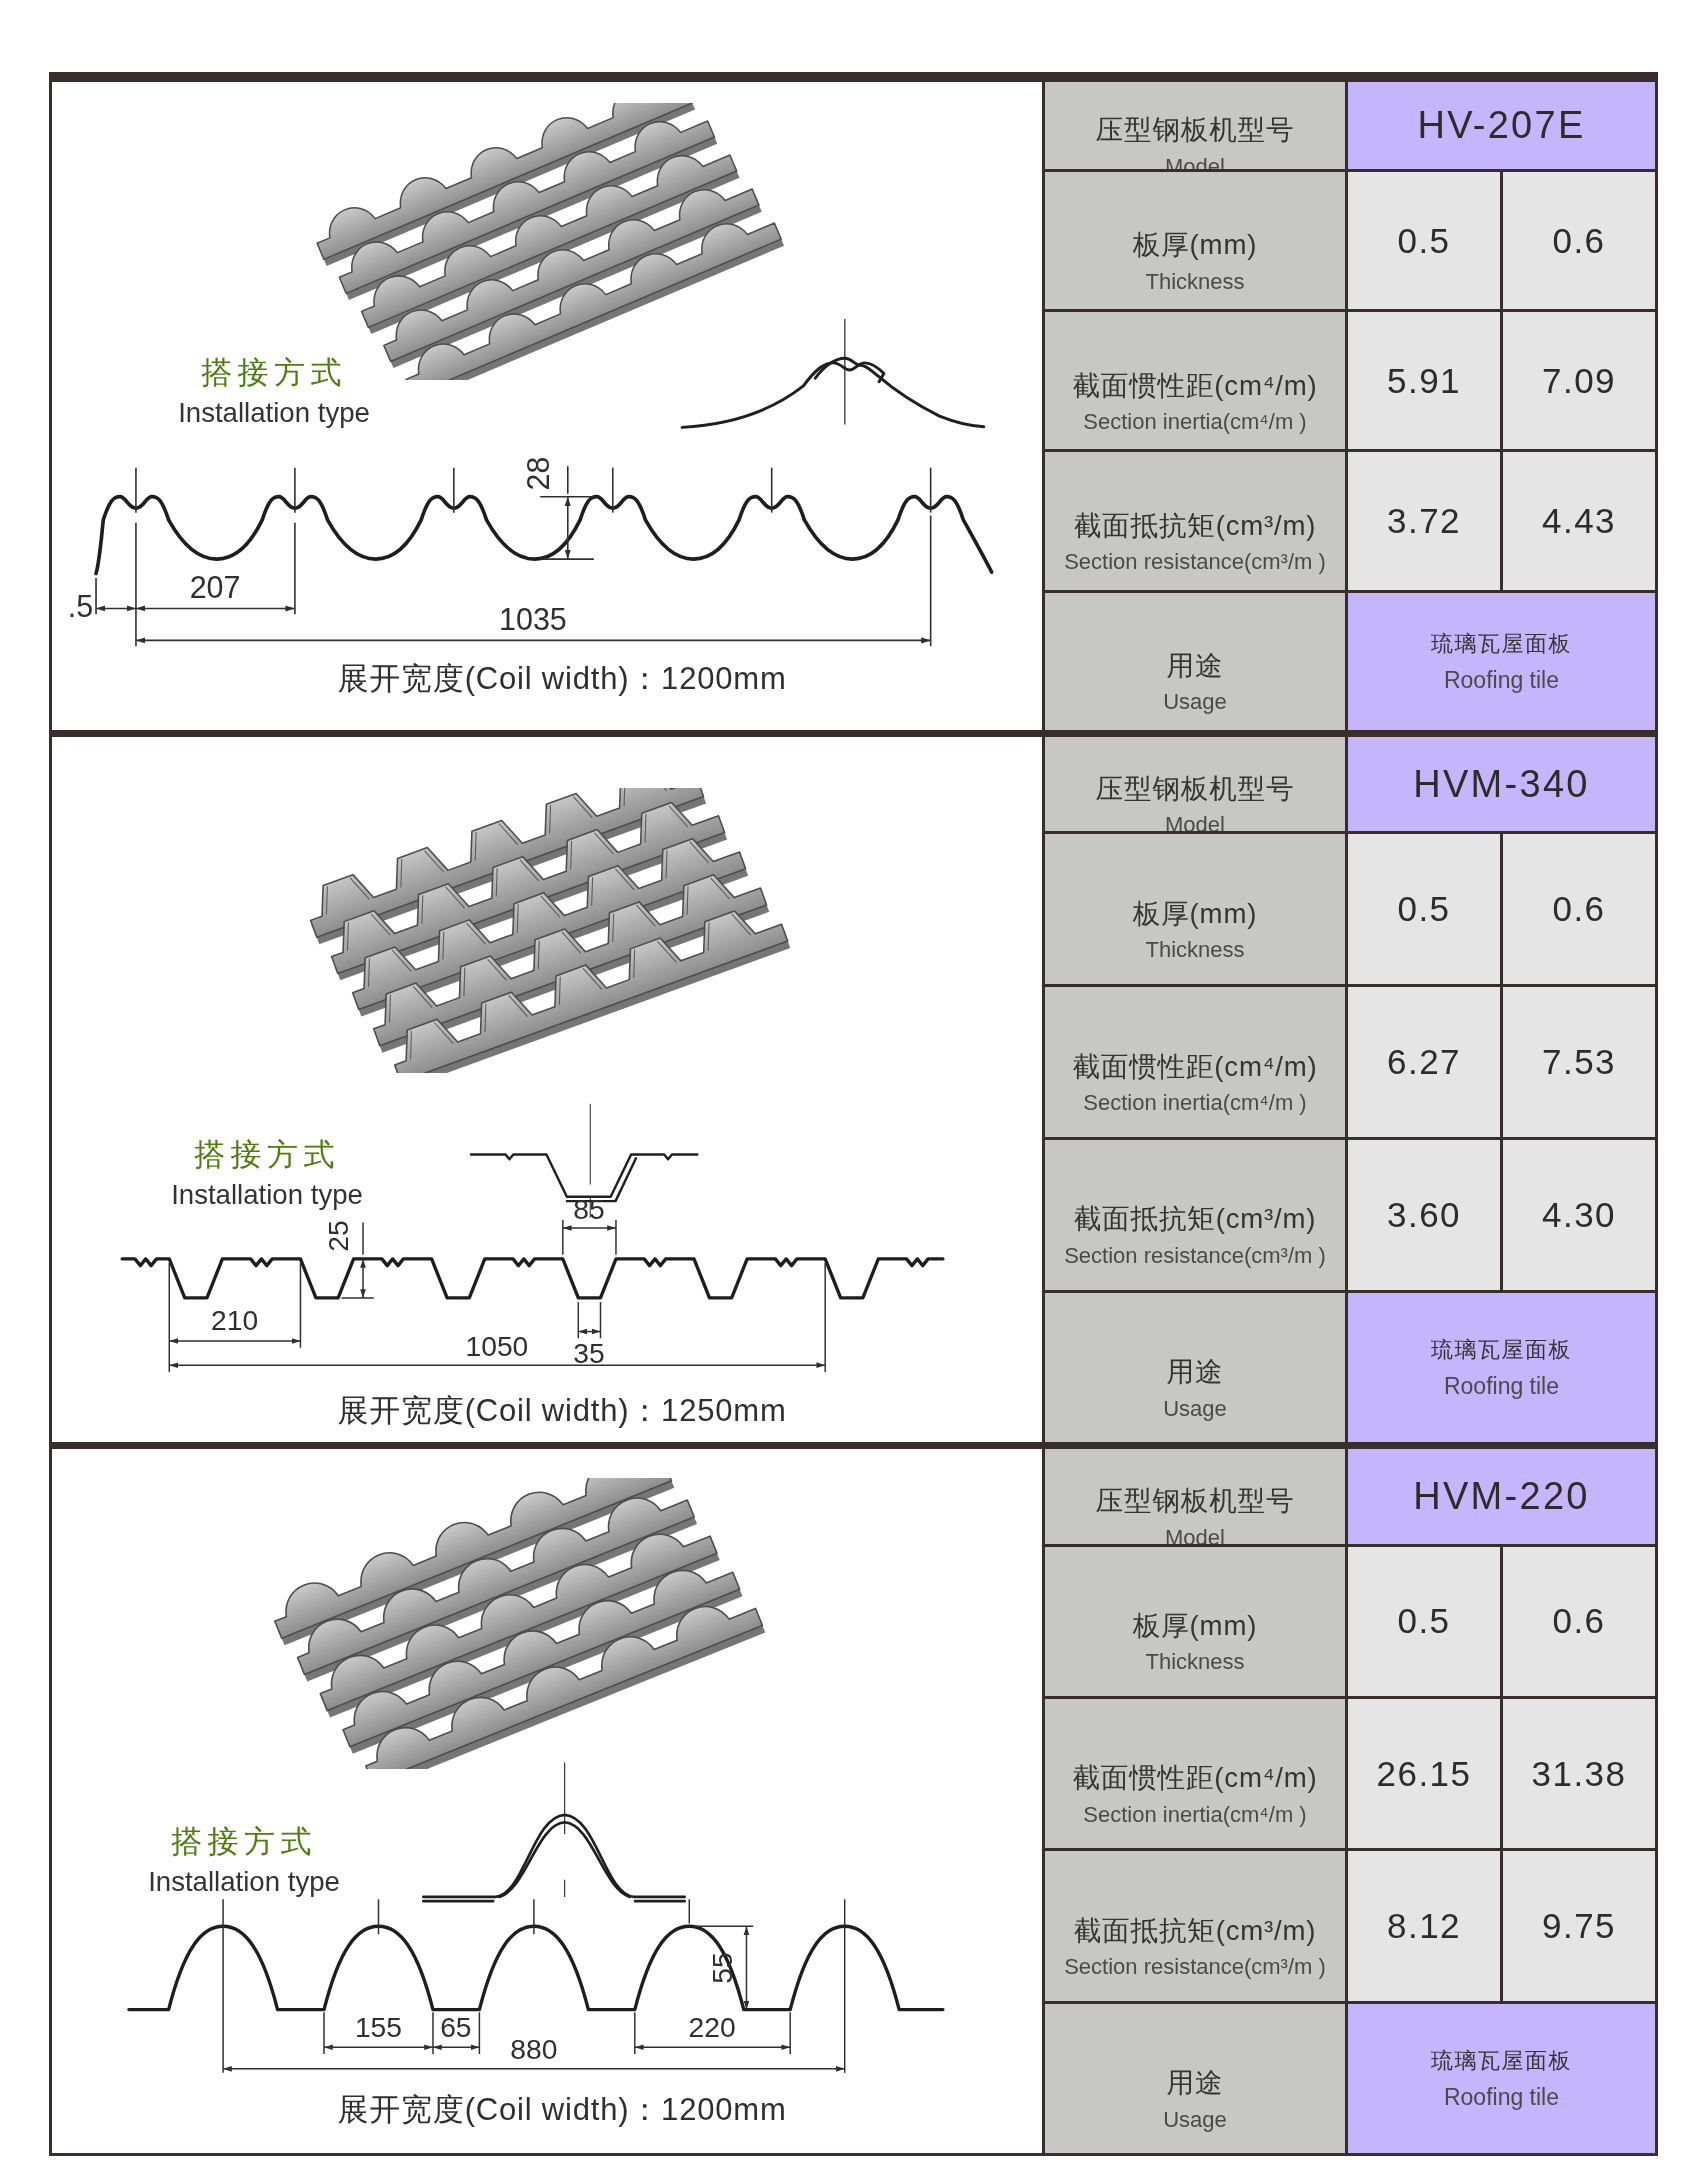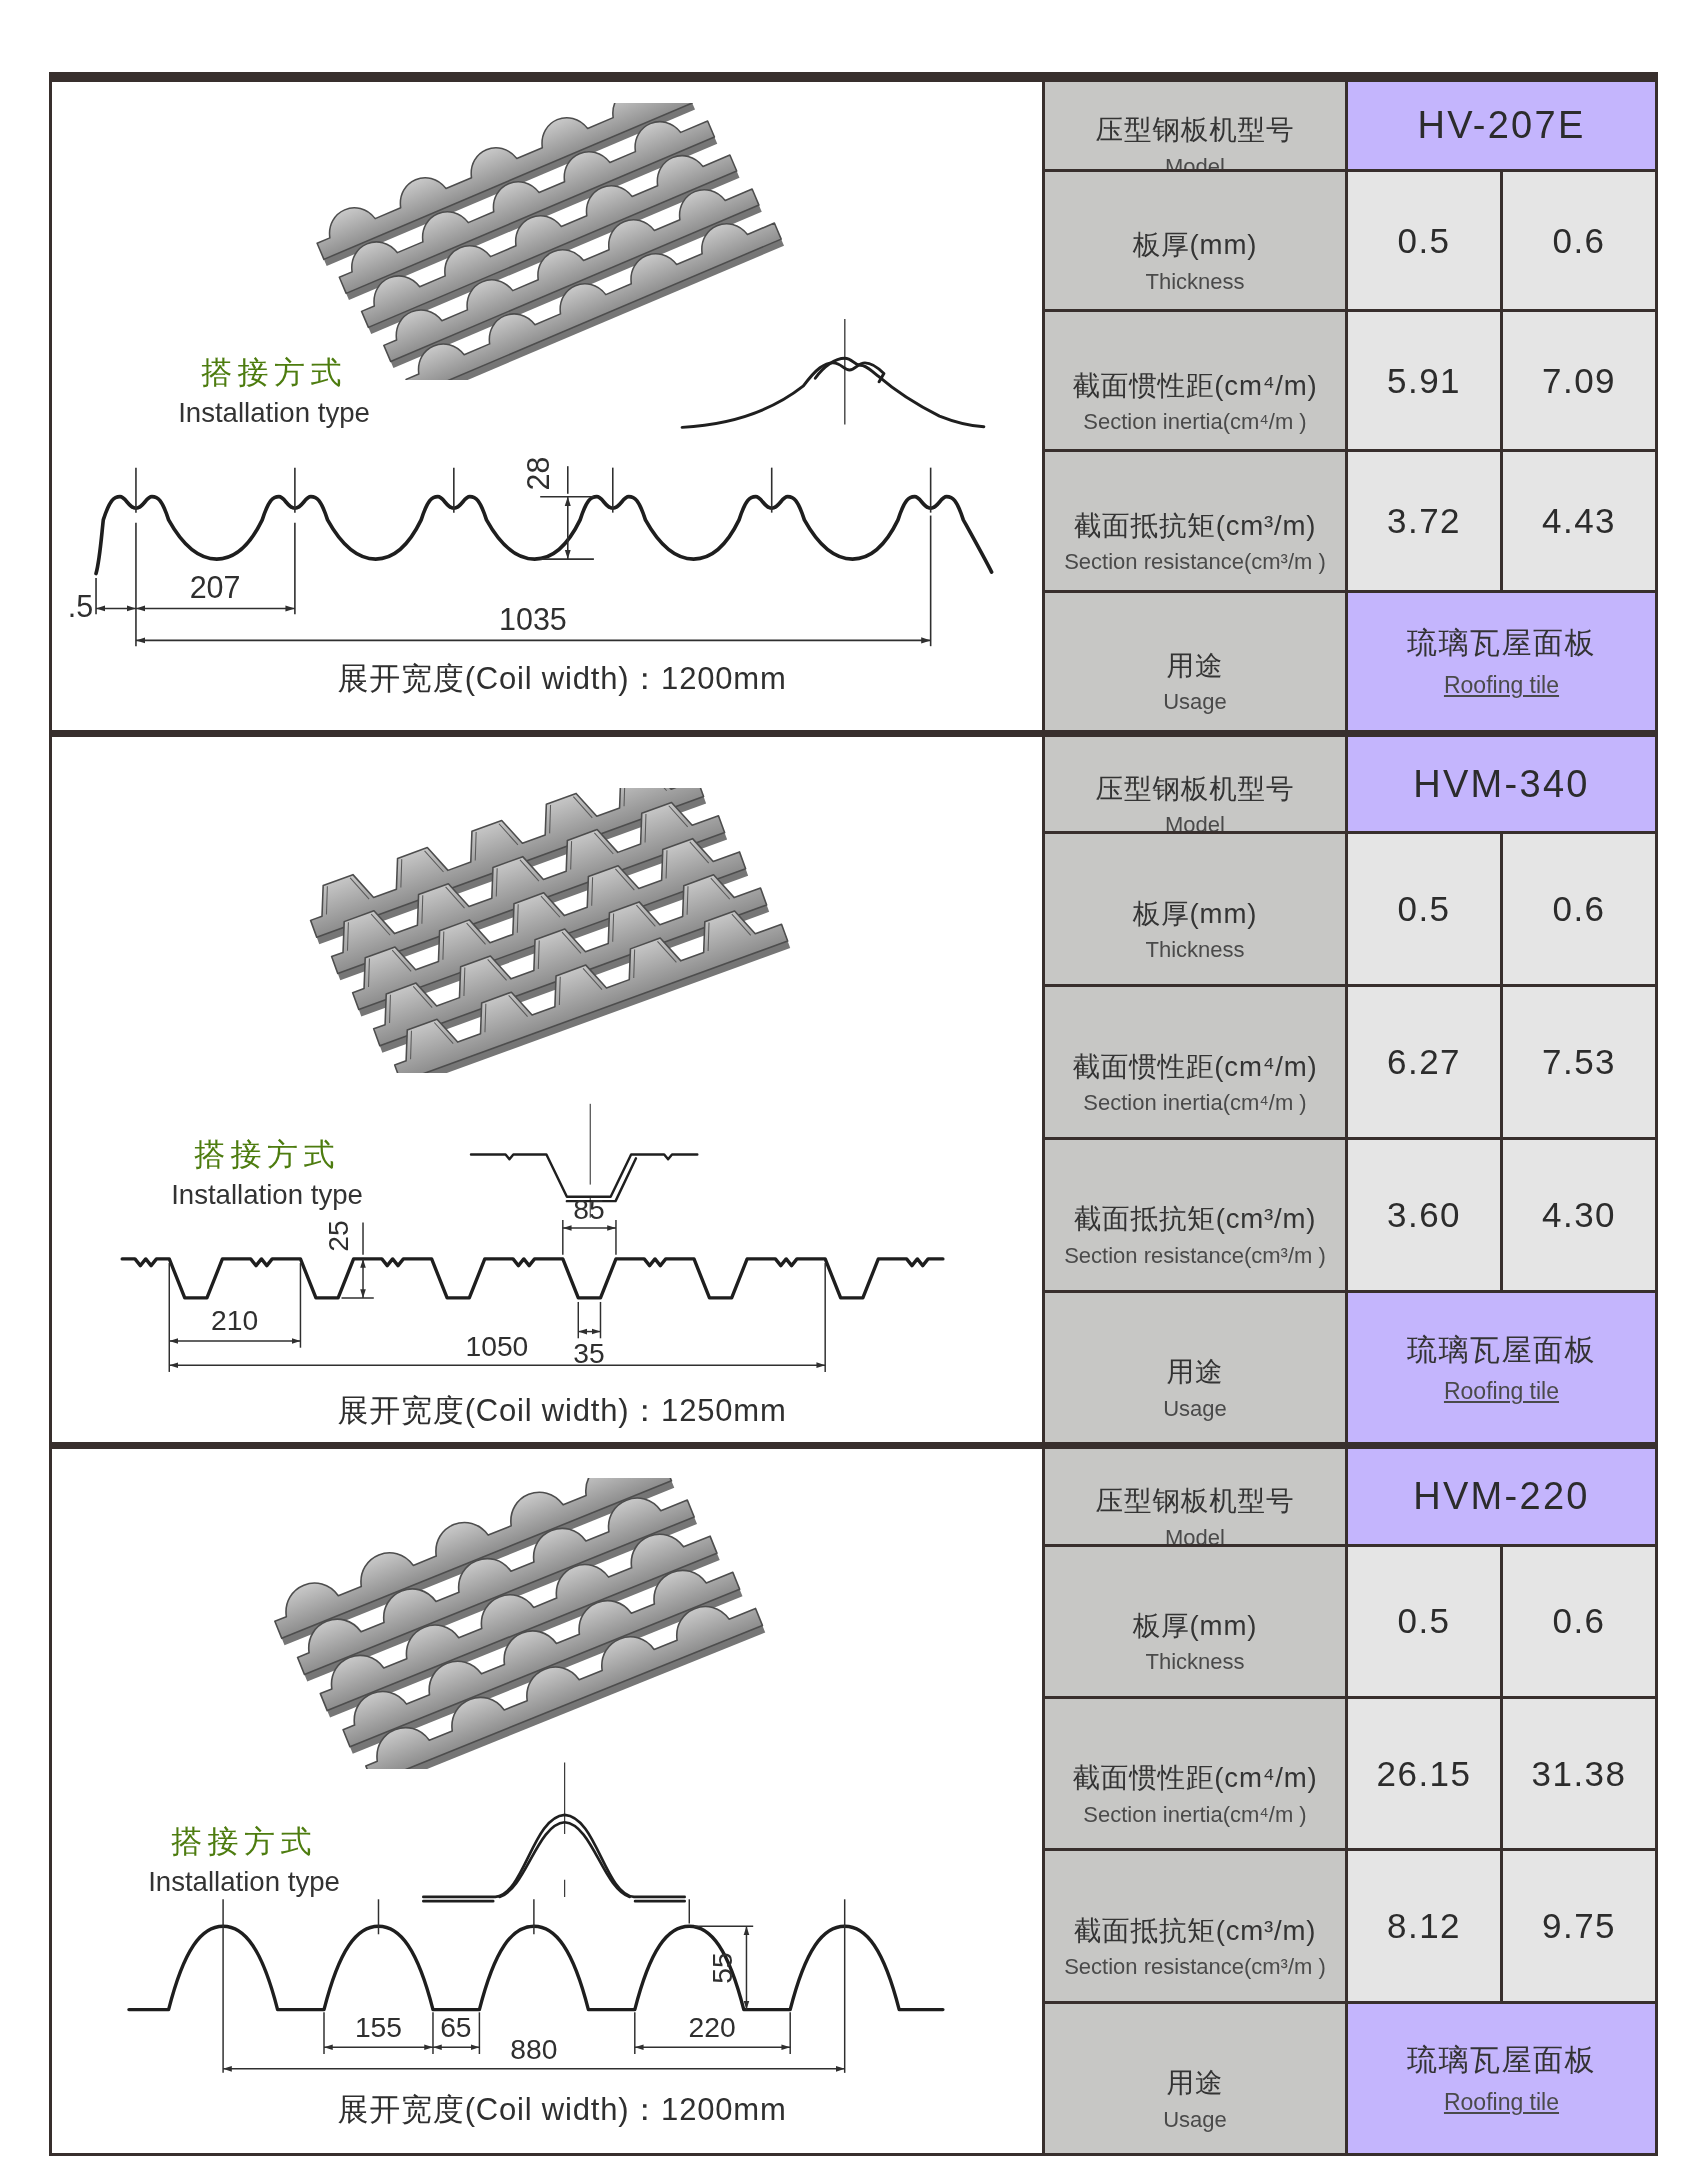--- a/index.html
+++ b/index.html
@@ -32,22 +32,22 @@
   }
   .lbl .zh{font-size:27.6px;color:#343434;letter-spacing:0.8px;white-space:nowrap;margin-top:40px;}
   .lbl .en{font-size:22px;color:#4a4a4a;white-space:nowrap;}
   .vals{flex:1;display:flex;background:#e5e5e5;}
   .v{flex:1;display:flex;justify-content:center;align-items:center;
      font-size:35px;color:#2c2c2c;letter-spacing:1.5px;}
   .v + .v{border-left:3.1px solid #382f2d;}
   .single{flex:1;display:flex;flex-direction:column;justify-content:center;
      align-items:center;background:#c4b5fd;gap:7.7px;text-align:center;}
   .model-val{font-size:38px;letter-spacing:2.3px;color:#2c2c2c;}
-  .uzh{font-size:30px;color:#333;letter-spacing:1.5px;}
-  .uen{font-size:23px;color:#4a4a4a;text-decoration:underline;}
+  .uzh{font-size:22px;color:#333;letter-spacing:1.5px;}
+  .uen{font-size:23px;color:#4a4a4a;}
   
   .inst{text-align:center;}
   .inst .izh{font-size:31px;color:#4d7c0f;letter-spacing:5.4px;}
   .inst .ien{font-size:27.6px;color:#333;margin-top:3.1px;}
   .coil{position:absolute;left:15px;width:100%;text-align:center;
         font-size:31px;color:#2f2f2f;letter-spacing:0.8px;}
   svg{display:block;}
   svg text{font-family:"Liberation Sans","DejaVu Sans",sans-serif;fill:#2f2f2f;}
   .dim{font-size:42px;}
   .prof{stroke:#1e1e1e;stroke-width:5;fill:none;stroke-linejoin:round;stroke-linecap:round;}

